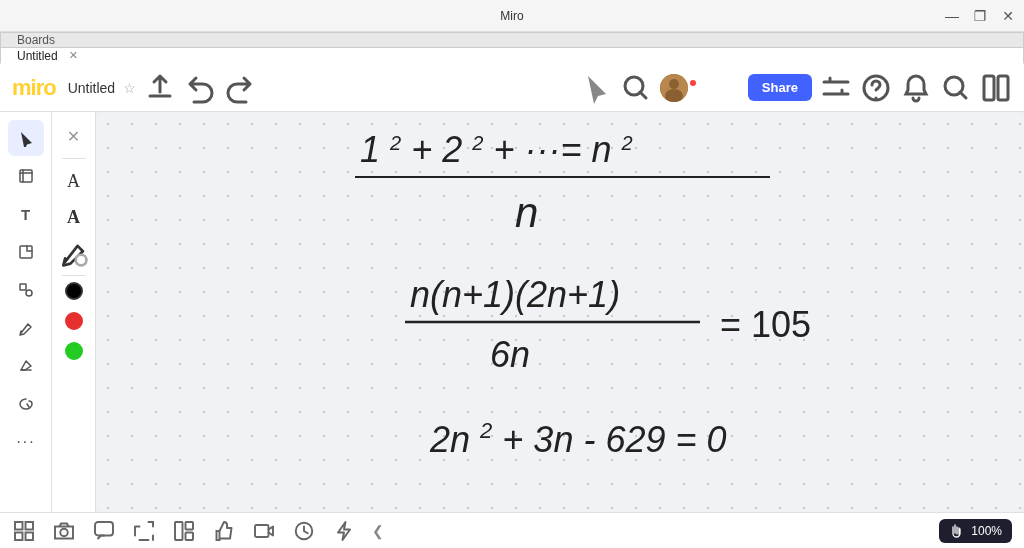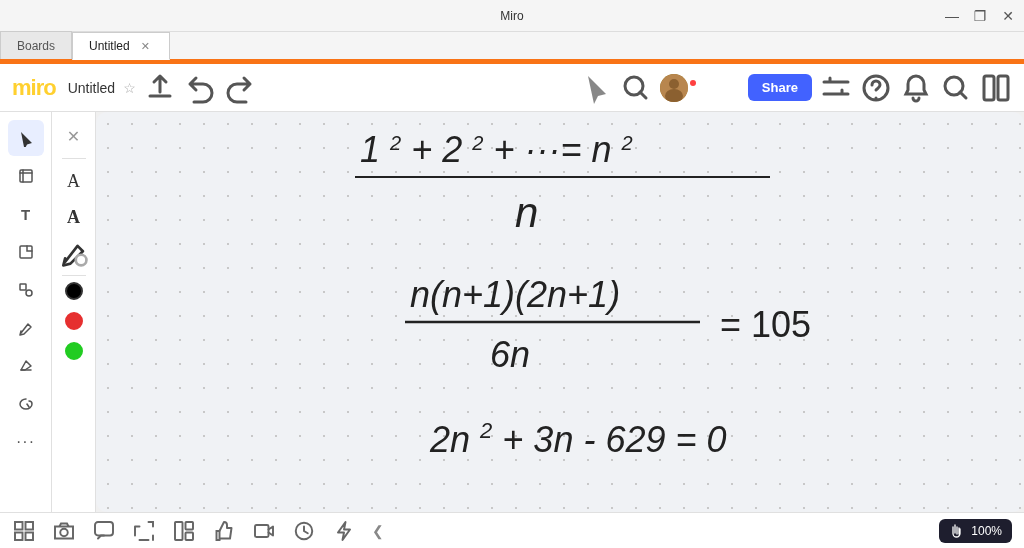--- a/index.html
+++ b/index.html
@@ -37,22 +37,22 @@
       cursor: pointer;
       font-size: 14px;
       color: #555;
     }
 
     
     .tabbar {
       height: 32px;
       background: #f5f5f5;
       display: flex;
-      align-items: flex-end;
       border-bottom: 5px solid #f97316;
+      flex-direction: column;
     }
     .tab {
       height: 28px;
       padding: 0 16px;
       display: flex;
       align-items: center;
       gap: 8px;
       font-size: 12px;
       cursor: pointer;
       border: 1px solid #ccc;

